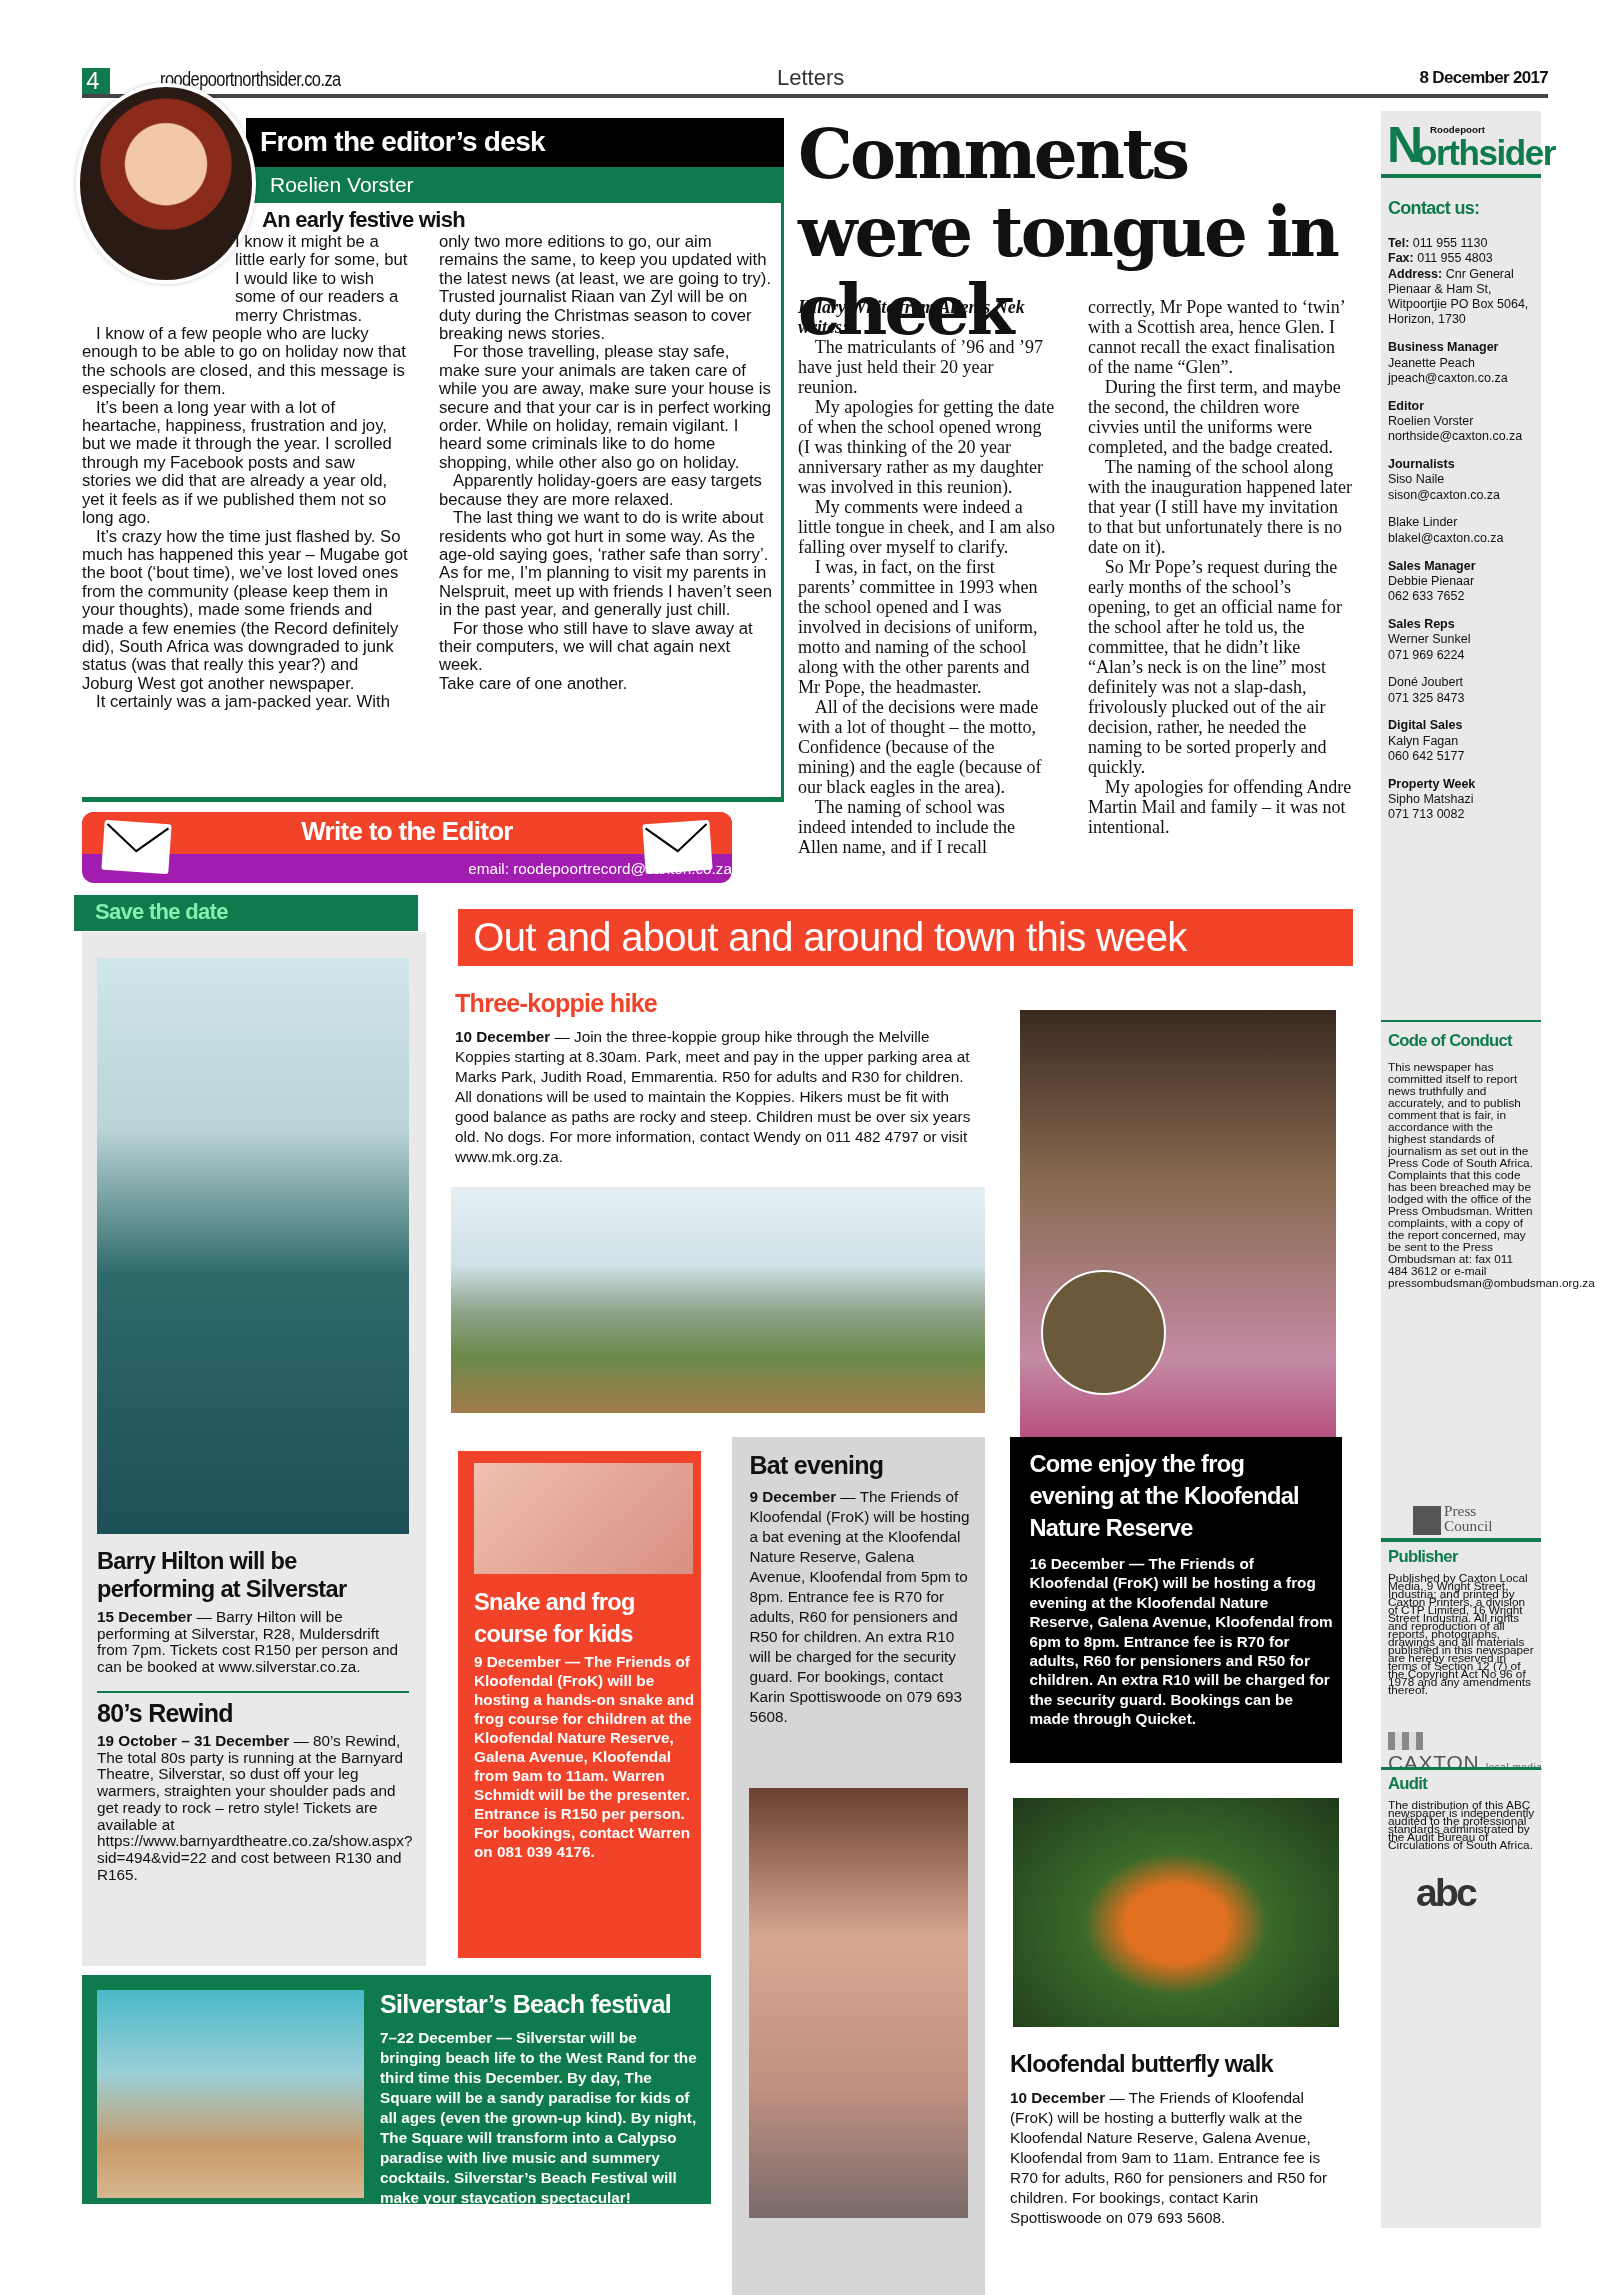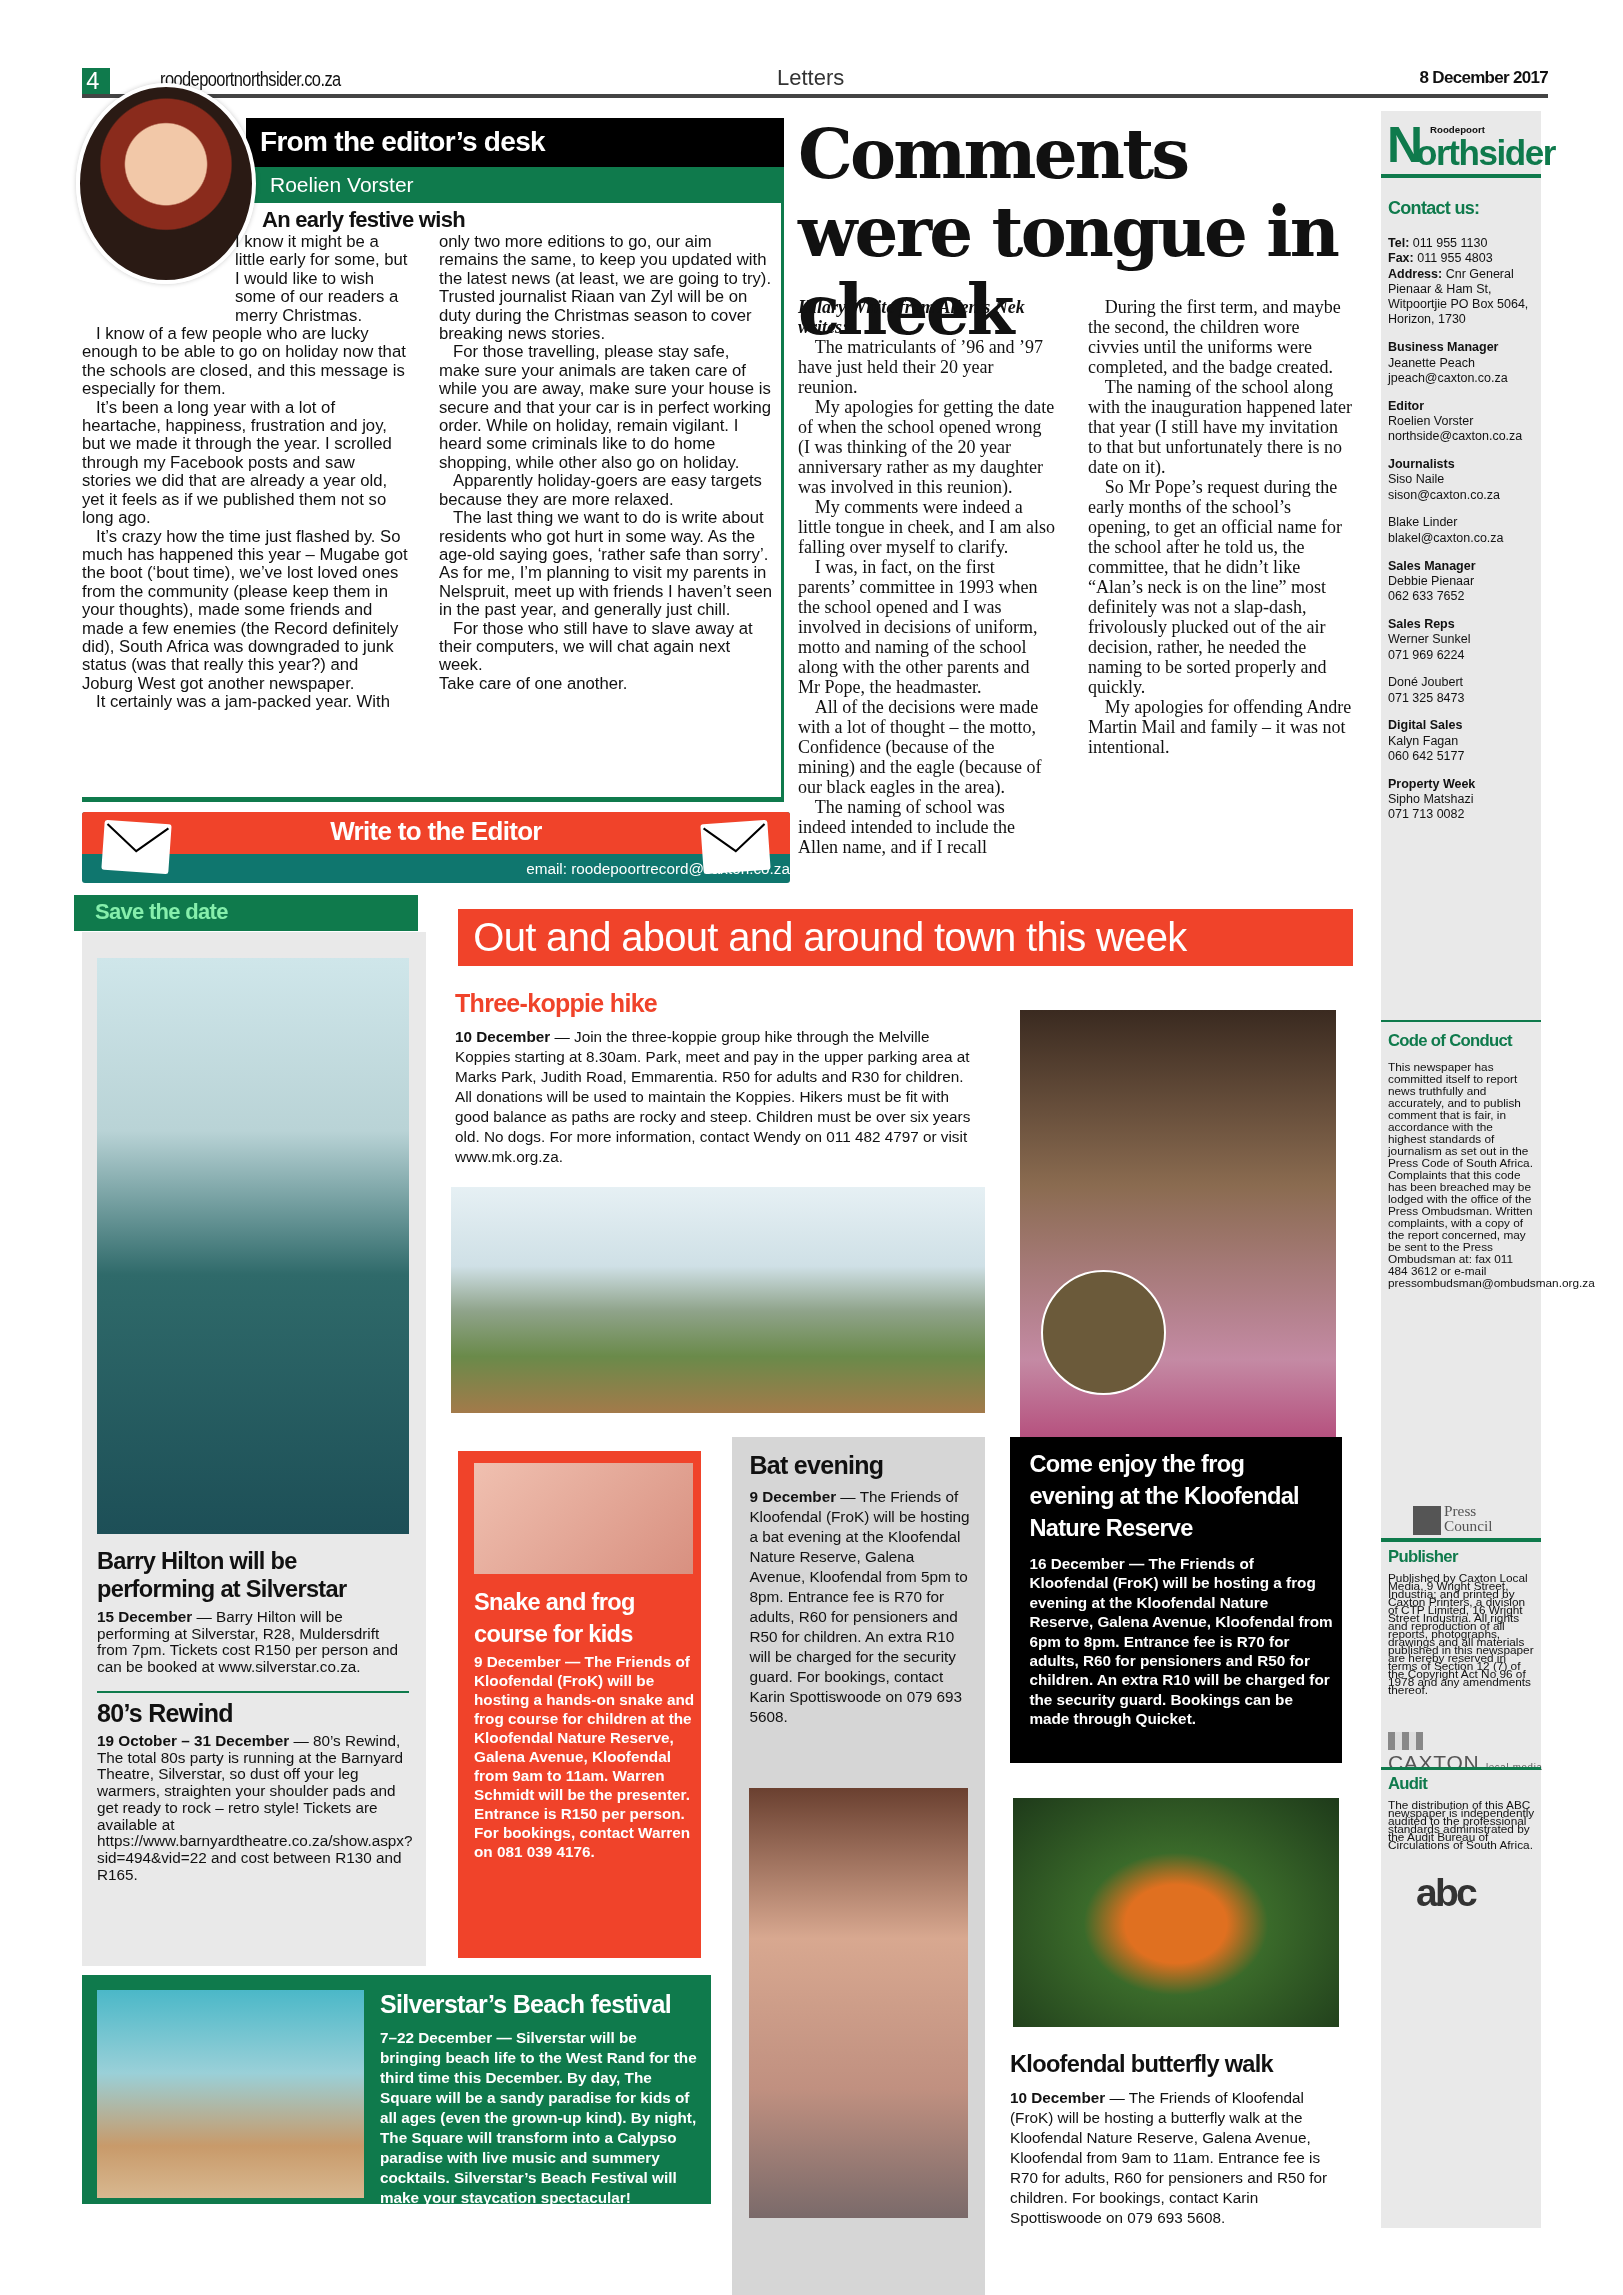--- a/index.html
+++ b/index.html
@@ -14,21 +14,21 @@
 
 .portrait{left:76px;top:83px;width:180px;height:201px;border-radius:50%;background:radial-gradient(circle at 50% 40%,#f2c8a8 0 28%,#8a2b1c 29% 45%,#2a1a14 46% 100%);border:4.2px solid #fff;box-shadow:0 0 5.6px rgba(0,0,0,.2)}
 .ed-box{left:82px;top:118px;width:702px;height:684px;border-right:3.5px solid #0f7a4c;border-bottom:5.6px solid #0f7a4c}
 .ed-title{left:246px;top:118px;width:538px;height:49px;background:#000;color:#fff;font-size:28px;font-weight:bold;padding:8.3px 14px;letter-spacing:-0.7px}
 .ed-author{left:246px;top:167px;width:538px;height:36px;background:#0f7a4c;color:#fff;font-size:21px;padding:5.6px 24px}
 .ed-sub{left:262px;top:207px;font-size:22px;font-weight:bold;letter-spacing:-0.7px}
 .ed-col{font-size:16.7px;line-height:18.4px;font-family:"Liberation Sans Narrow","Liberation Sans",sans-serif}
 .ed-col p{text-indent:14px}
 .ed-col p.ni{text-indent:0}
 
-.write{left:82px;top:812px;width:708px;height:71px;border-radius:3px;overflow:hidden;background:#0f766e}
+.write{left:82px;top:812px;width:650px;height:71px;border-radius:12px;overflow:hidden;background:#a21caf}
 .write .top{height:42px;background:#f0432a;color:#fff;text-align:center;font-size:26px;font-weight:bold;padding-top:4.2px;letter-spacing:-0.7px}
 .write .bot{color:#fff;text-align:right;font-size:15.3px;padding-top:5.6px}
 .env{position:absolute;top:9.7px;width:67px;height:50px;background:#fff;border-radius:2.8px}
 .env svg{width:100%;height:100%}
 
 .headline{left:798px;top:115px;width:576px;font-family:"DejaVu Serif","Liberation Serif",serif;font-weight:bold;font-size:69px;line-height:78px;letter-spacing:-2.8px}
 .let-col{font-family:"Liberation Serif",serif;font-size:18px;line-height:20px}
 .let-col p{text-indent:16.7px}
 .let-col p.ni{text-indent:0}
 
@@ -104,20 +104,21 @@
 <div class="abs let-col" style="left:798px;top:297px;width:257px">
   <p class="ni" style="font-style:italic;font-weight:bold">Hilary White from Allen’s Nek writes:</p>
   <p>The matriculants of ’96 and ’97 have just held their 20 year reunion.</p>
   <p>My apologies for getting the date of when the school opened wrong (I was thinking of the 20 year anniversary rather as my daughter was involved in this reunion).</p>
   <p>My comments were indeed a little tongue in cheek, and I am also falling over myself to clarify.</p>
   <p>I was, in fact, on the first parents’ committee in 1993 when the school opened and I was involved in decisions of uniform, motto and naming of the school along with the other parents and Mr Pope, the headmaster.</p>
   <p>All of the decisions were made with a lot of thought – the motto, Confidence (because of the mining) and the eagle (because of our black eagles in the area).</p>
   <p>The naming of school was indeed intended to include the Allen name, and if I recall</p>
 </div>
 <div class="abs let-col" style="left:1088px;top:297px;width:264px">
+  <p class="ni">correctly, Mr Pope wanted to ‘twin’ with a Scottish area, hence Glen. I cannot recall the exact finalisation of the name “Glen”.</p>
   <p>During the first term, and maybe the second, the children wore civvies until the uniforms were completed, and the badge created.</p>
   <p>The naming of the school along with the inauguration happened later that year (I still have my invitation to that but unfortunately there is no date on it).</p>
   <p>So Mr Pope’s request during the early months of the school’s opening, to get an official name for the school after he told us, the committee, that he didn’t like “Alan’s neck is on the line” most definitely was not a slap-dash, frivolously plucked out of the air decision, rather, he needed the naming to be sorted properly and quickly.</p>
   <p>My apologies for offending Andre Martin Mail and family – it was not intentional.</p>
 </div>
 
 <div class="abs side"></div>
 <div class="abs logo-N">N</div>
 <div class="abs logo-small">Roodepoort</div>
 <div class="abs logo-rest">orthsider</div>

